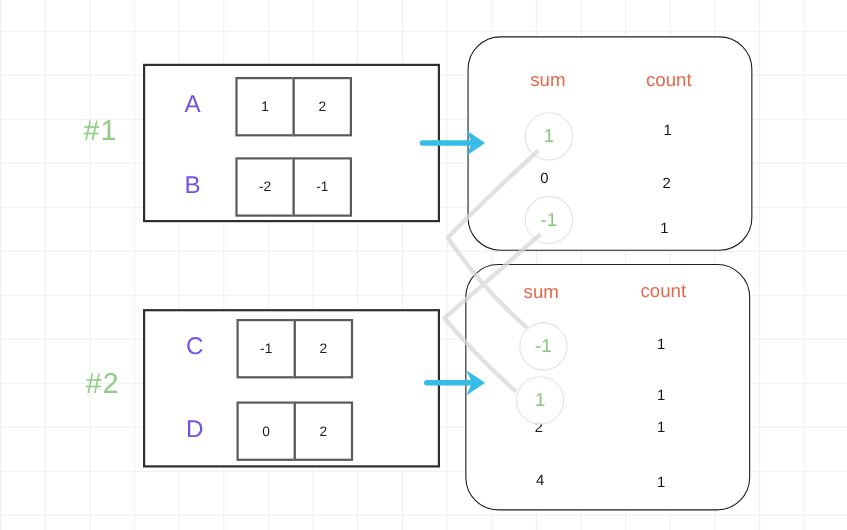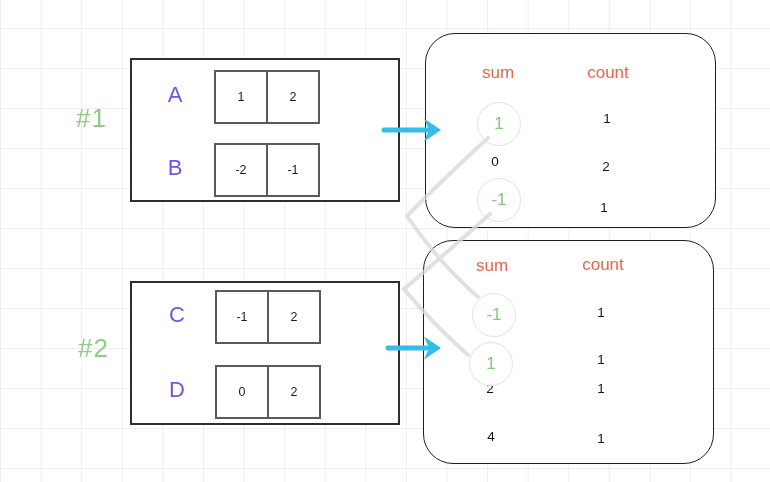--- a/index.html
+++ b/index.html
@@ -50,21 +50,20 @@
   }
   .cell + .cell{margin-left:-2px;}
 
   
   .result-table{
     position:absolute;
     background:#ffffff;
     border:1.5px solid #1f1f1f;
     border-radius:30px;
     z-index:5;
-    padding-left:32px;
   }
   .th{
     position:absolute;
     width:70px;text-align:center;
     font-size:17px;color:#e8664a;
   }
   .tnum{
     position:absolute;
     width:60px;text-align:center;
     font-size:13.5px;color:#161616;

